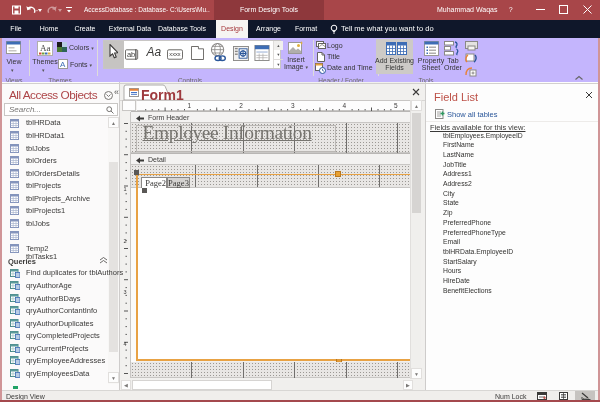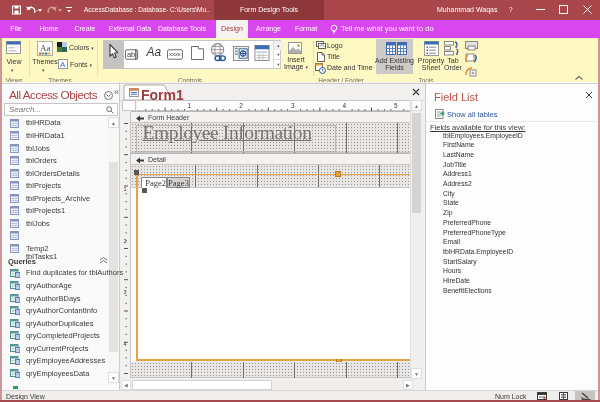--- a/index.html
+++ b/index.html
@@ -7,26 +7,26 @@
 body { font-family:"Liberation Sans", sans-serif; }
 #app { position:absolute; top:0; left:0; width:600px; height:402px; background:#fff; overflow:hidden; }
 .abs { position:absolute; }
 
 
 #titlebar { position:absolute; top:0; left:0; width:600px; height:20px; background:#a84649; }
 #ctxband { position:absolute; top:0; left:214px; width:110px; height:20px; background:#8e383c; color:#fff; font-size:7px; text-align:center; line-height:20px; }
 .ttxt { color:#fff; font-size:6.5px; line-height:20px; }
 
 
-#tabrow { position:absolute; top:20px; left:0; width:600px; height:18px; background:#d946ef; }
+#tabrow { position:absolute; top:20px; left:0; width:600px; height:18px; background:#0f172a; }
 .rtab { position:absolute; top:0; height:18px; color:#fff; font-size:7px; line-height:18px; text-align:center; }
 #activetab { position:absolute; top:0; left:216px; width:32px; height:18px; background:#f6f4f2; color:#a4373a; font-size:7px; line-height:18px; text-align:center; }
 
 
-#ribbon { position:absolute; top:38px; left:0; width:600px; height:45px; background:#fef9c3; border-bottom:1px solid #d2d0ce; }
+#ribbon { position:absolute; top:38px; left:0; width:600px; height:45px; background:#c4b5fd; border-bottom:1px solid #d2d0ce; }
 .gsep { position:absolute; top:2px; width:1px; height:36px; background:#dedcda; }
 .glabel { position:absolute; top:38.5px; font-size:6.5px; color:#6a6866; text-align:center; }
 .rbtnlabel { font-size:7px; color:#333; text-align:center; }
 
 
 #content { position:absolute; top:82px; left:0; width:600px; height:308px; background:#e8e6e4; }
 
 
 #nav { position:absolute; top:82px; left:2px; width:118px; height:308px; background:#fbfafa; border-right:1px solid #cecccb; }
 #navtitle { position:absolute; top:5.5px; left:7px; font-size:11.8px; letter-spacing:-0.5px; color:#ad4548; }

